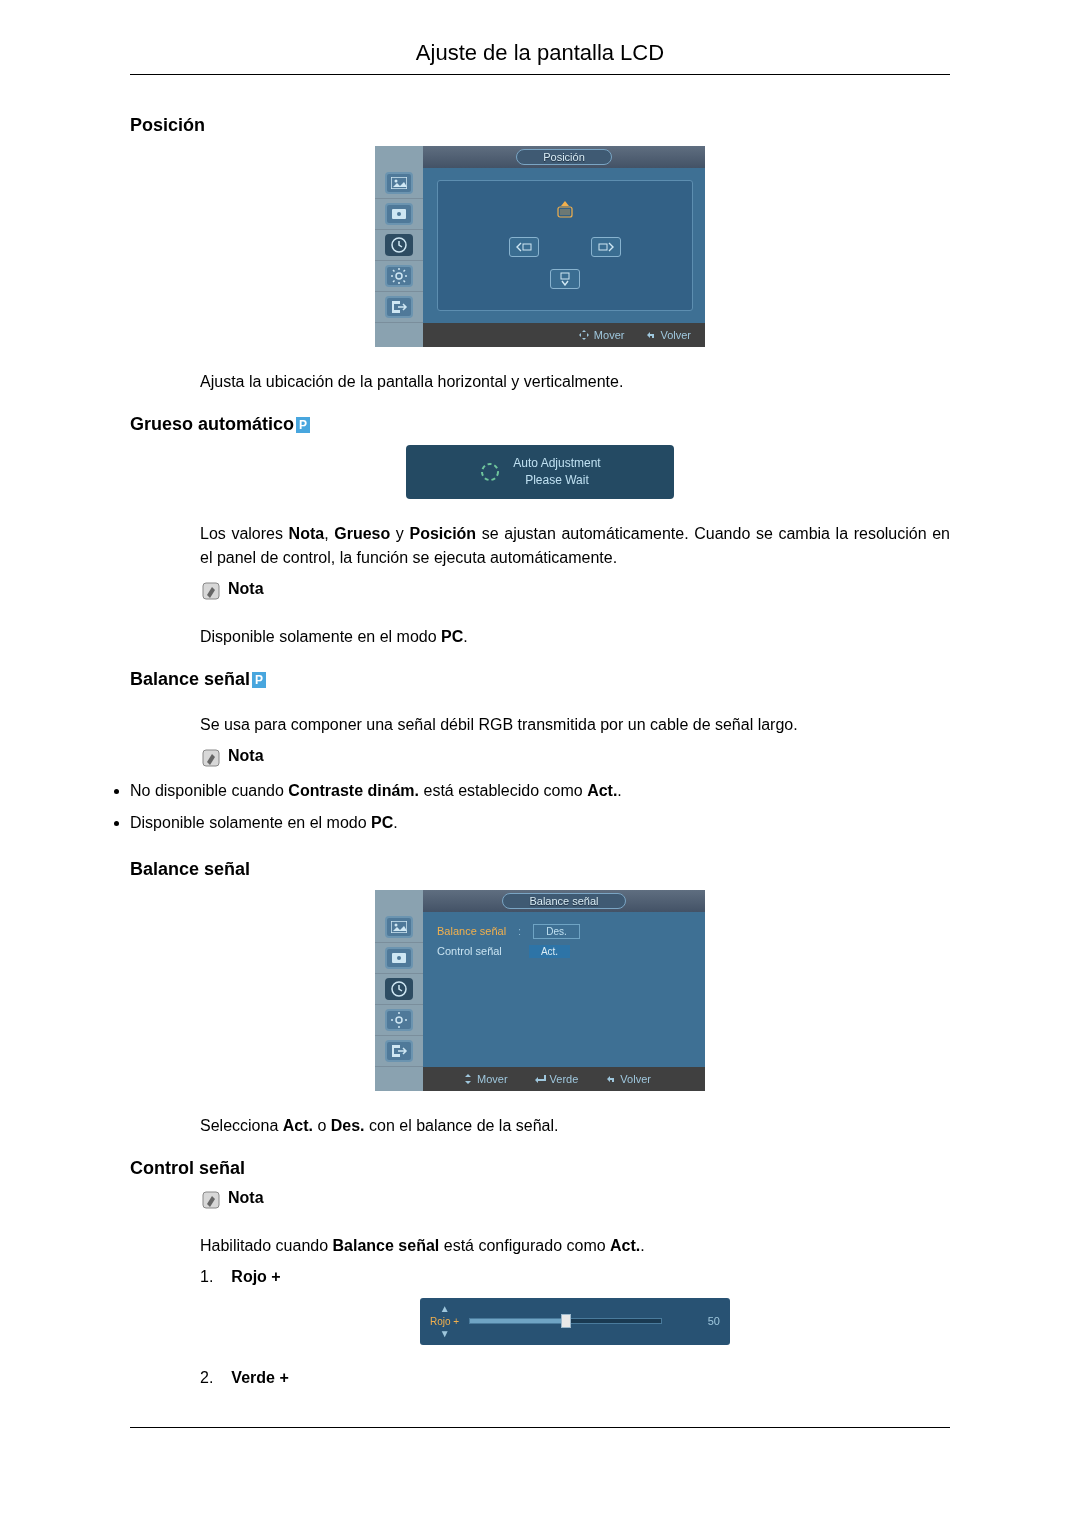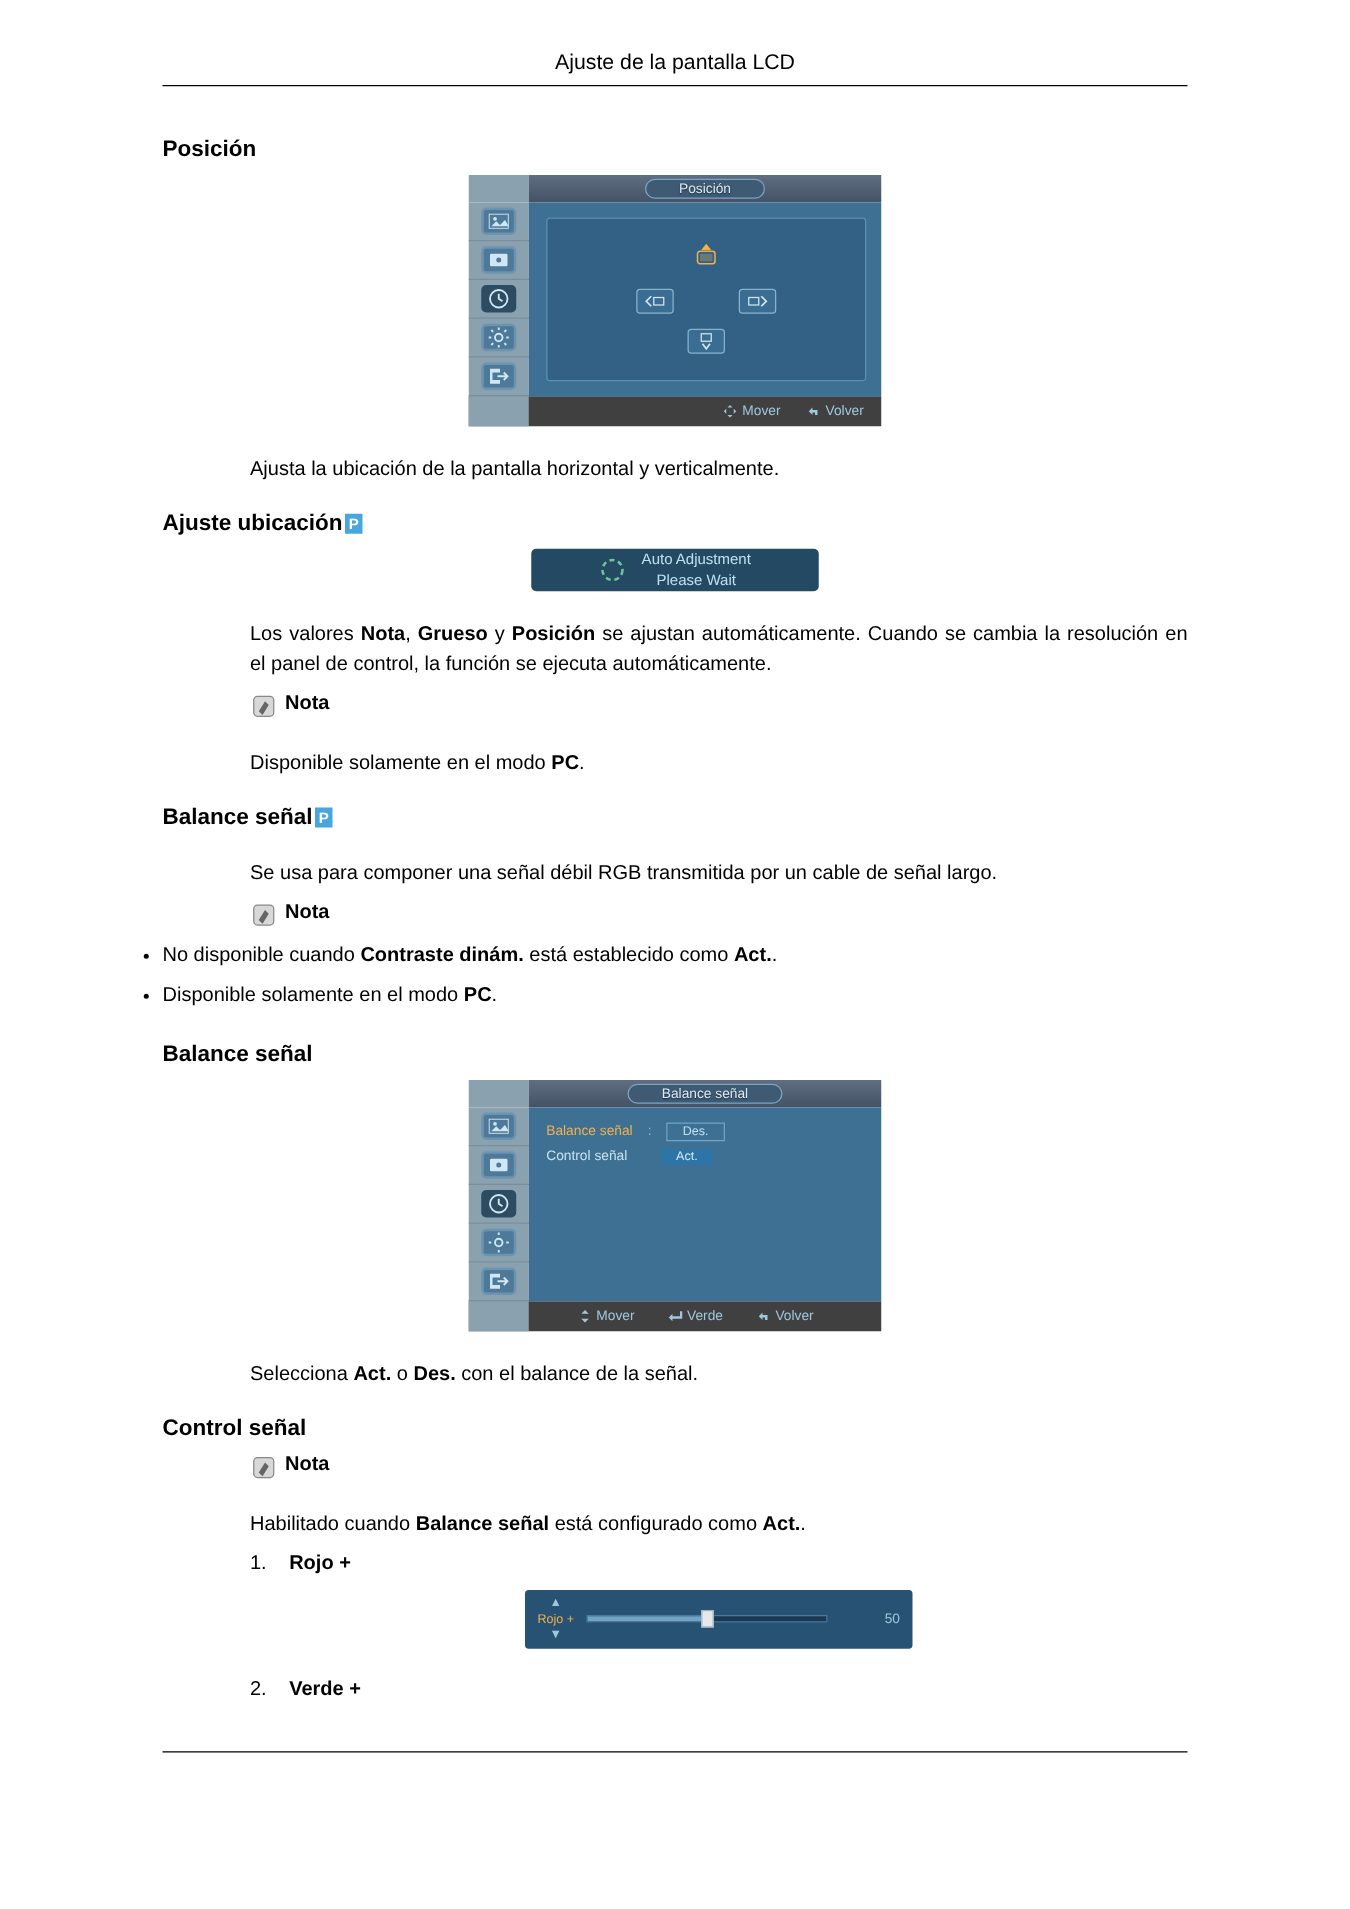--- a/index.html
+++ b/index.html
@@ -7,21 +7,21 @@
     font-family: Arial, Helvetica, sans-serif;
     font-size: 16px;
     color: #000;
     background: #fff;
     width: 1080px;
     margin: 0 auto;
     padding: 40px 130px 80px 130px;
   }
   .header-title {
     text-align: center;
-    font-size: 17px;
+    font-size: 22px;
     padding-bottom: 8px;
     border-bottom: 1.5px solid #000;
     margin-bottom: 40px;
   }
   h2 {
     font-size: 18px;
     font-weight: bold;
     margin: 20px 0 10px 0;
   }
   h2 .p-badge {
@@ -170,24 +170,25 @@
     justify-content: flex-end;
     gap: 20px;
     padding-right: 14px;
     color: #9fc7dd;
     font-size: 11px;
   }
   .footer-item { display: flex; align-items: center; gap: 4px; }
 
   
   .auto-adj {
-    width: 230px;
+    width: 268px;
     margin: 10px auto 18px auto;
     background: #244a63;
     border-radius: 4px;
+    padding: 10px;
     display: flex;
     align-items: center;
     gap: 12px;
     justify-content: center;
   }
   .auto-adj-icon {
     width: 22px; height: 22px;
   }
   .auto-adj-text {
     color: #bfe0f1;
@@ -396,21 +397,21 @@
           </svg>
         <span>Volver</span>
       </div>
     </div>
   </div>
 </div>
 
 <p class="body-text">Ajusta la ubicación de la pantalla horizontal y verticalmente.</p>
 
 <h2>
-  <span>Ajuste ubicación</span><span class="p-badge">P</span>
+  <span>Grueso automático</span><span class="p-badge">P</span>
 </h2>
 
 <div class="auto-adj">
   <span class="auto-adj-icon">
     <svg width="22" height="22" viewBox="0 0 22 22">
         <circle cx="11" cy="11" r="8" fill="none" stroke="#6fc59c" stroke-width="2" stroke-dasharray="4 3"></circle>
       </svg>
   </span>
   <div class="auto-adj-text">
     <div>Auto Adjustment</div>

